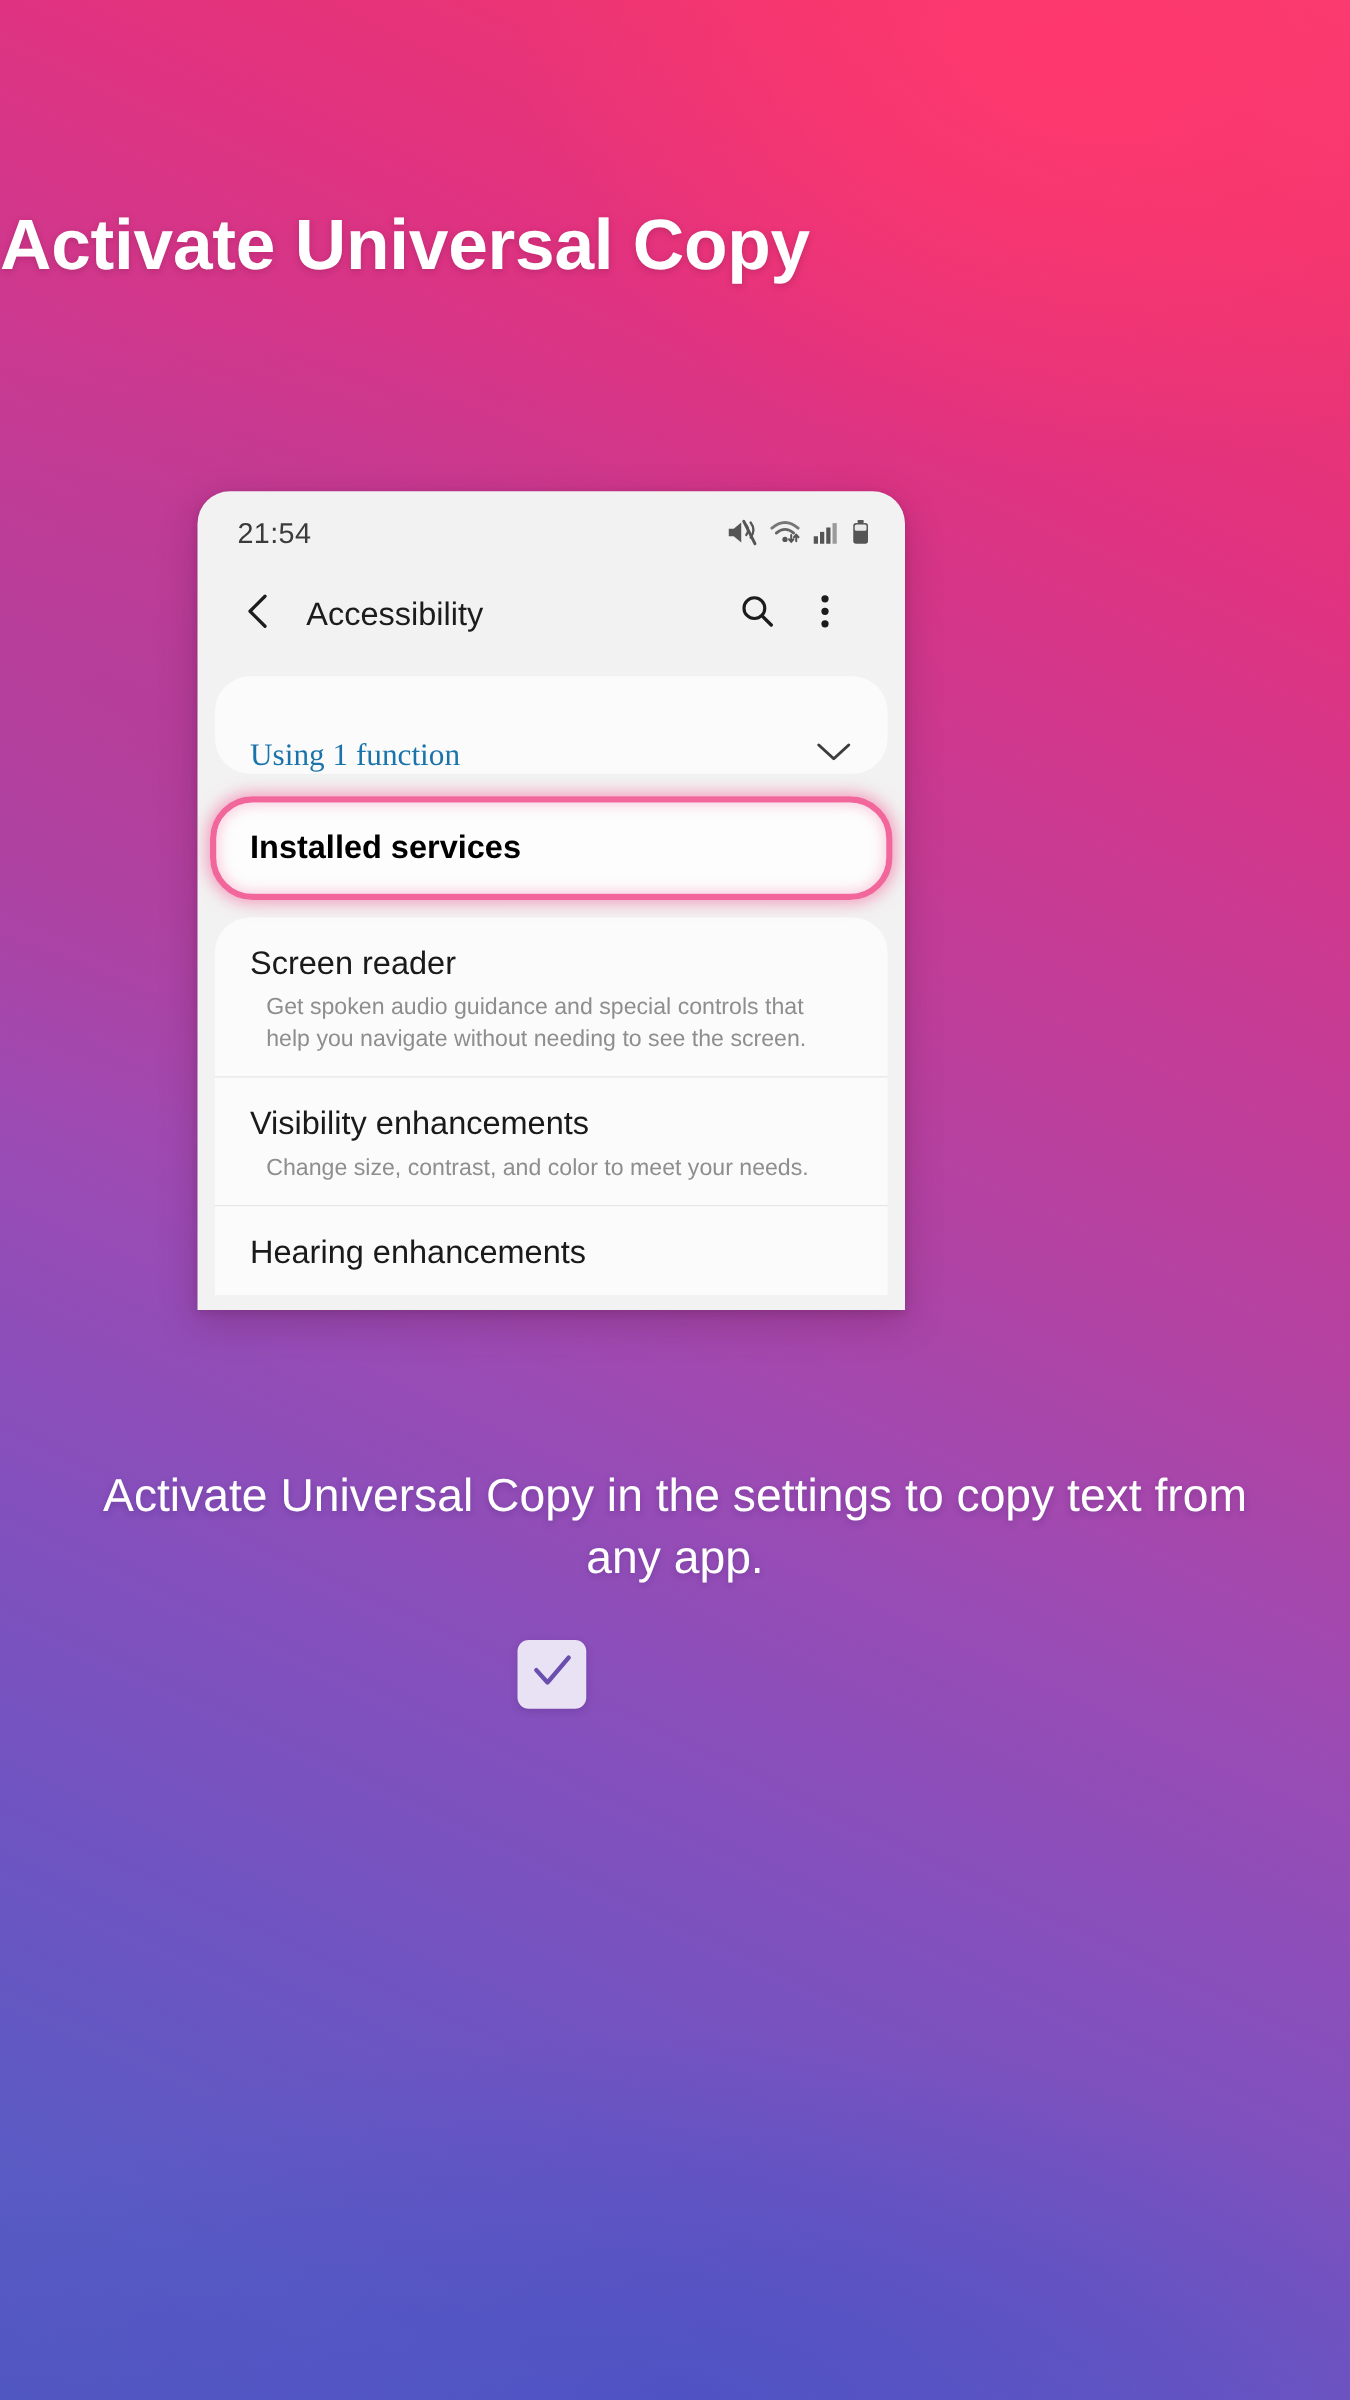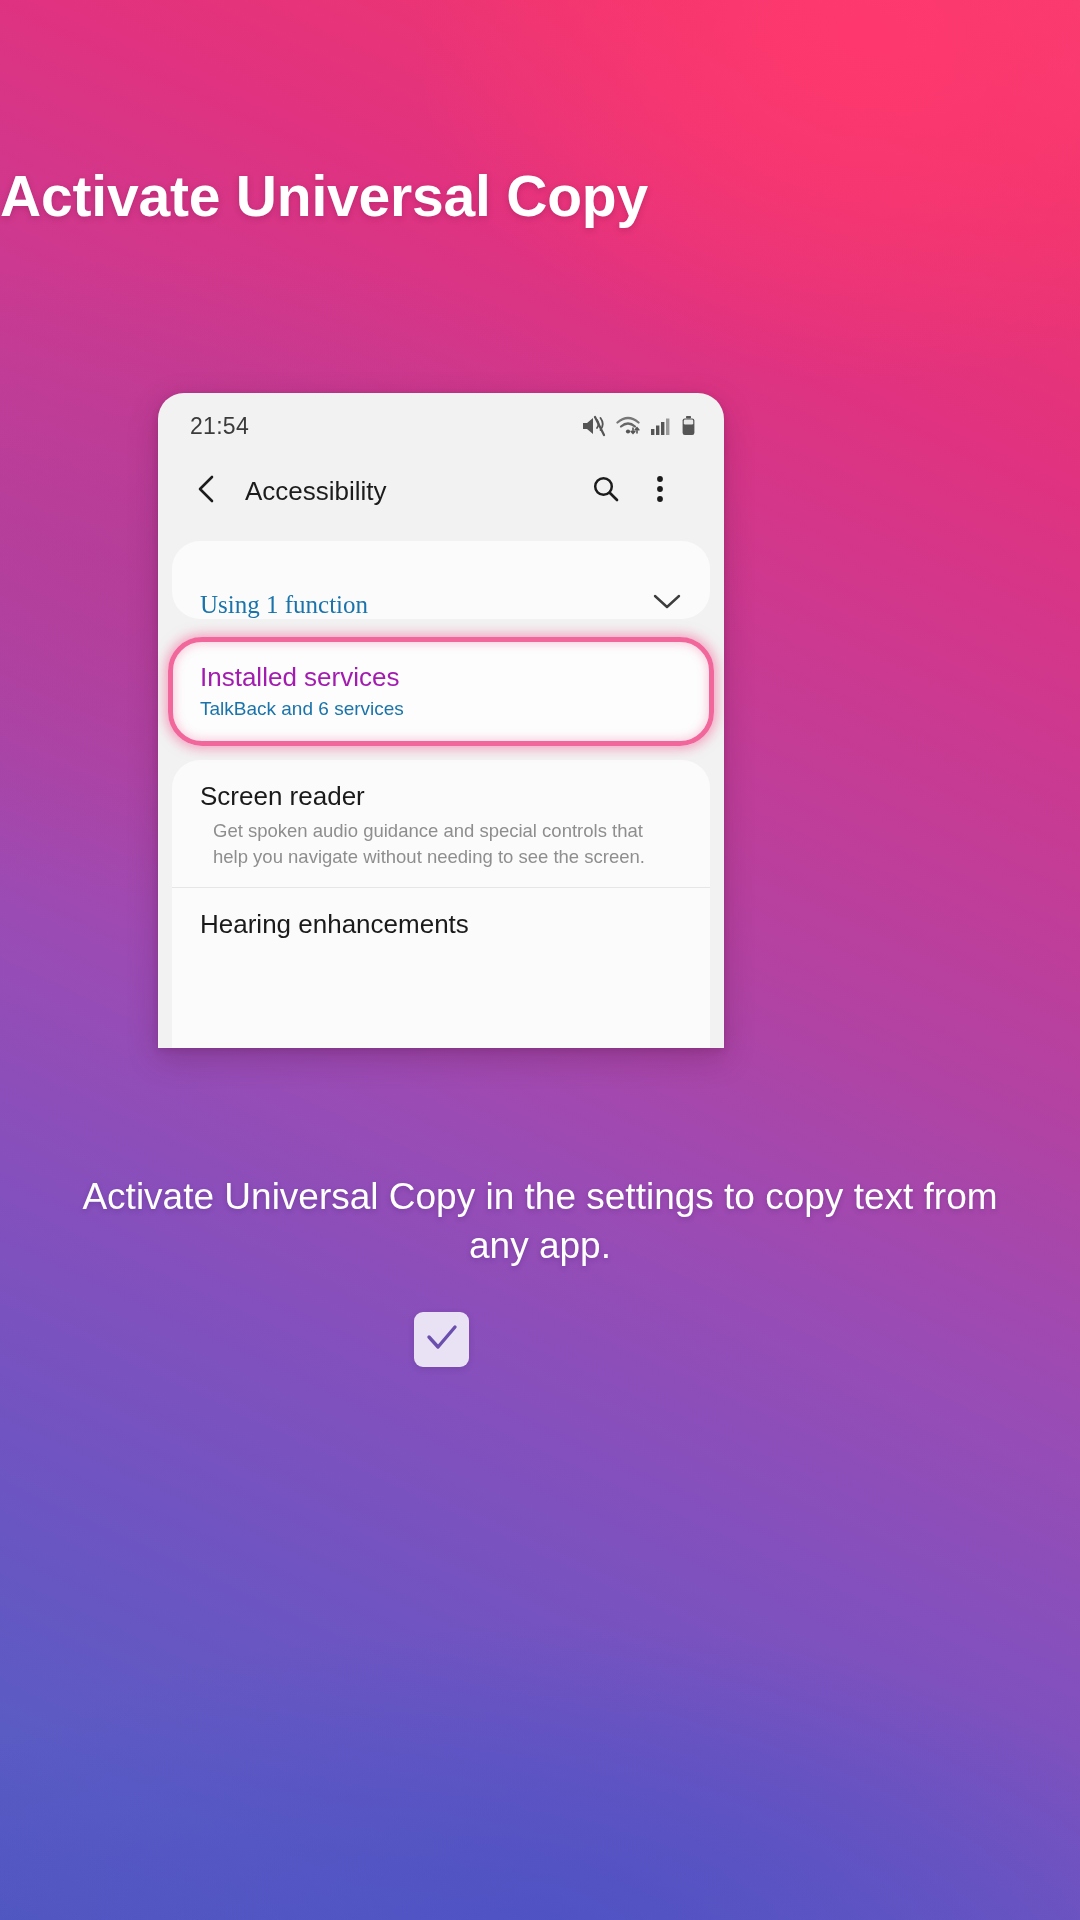--- a/index.html
+++ b/index.html
@@ -173,22 +173,23 @@
     pointer-events: none;
     z-index: 3;
   }
   .installed-card {
     background: #fdfdfd;
     border-radius: 30px;
     padding: 20px 28px 22px 28px;
   }
   .installed-title {
     font-size: 26px;
-    color: #a21caf;
+    color: #000000;
     line-height: 1.25;
+    font-weight: bold;
   }
   .installed-sub {
     margin-top: 4px;
     font-size: 19px;
     color: #1a74ab;
   }
 
   
   .list-card {
     margin: 18px 14px 0 14px;
@@ -328,31 +329,34 @@
             <path d="M3 4 L15 15 L27 4" stroke="#3d3d3d" stroke-width="2.4" fill="none" stroke-linecap="round" stroke-linejoin="round"></path>
           </svg>
         </div>
       </div>
     </div>
 
     <div class="hl-wrap">
       <div class="hl-ring"></div>
       <div class="installed-card">
         <div class="installed-title">Installed services</div>
-        <div class="installed-sub">TalkBack and 6 services</div>
       </div>
     </div>
 
     <div class="list-card">
 
       <div class="list-item">
         <div class="li-title">Screen reader</div>
         <div class="li-desc">Get spoken audio guidance and special controls that help you navigate without needing to see the screen.</div>
       </div>
 
+      <div class="list-item">
+        <div class="li-title">Visibility enhancements</div>
+        <div class="li-desc">Change size, contrast, and color to meet your needs.</div>
+      </div>
 
       <div class="list-item">
         <div class="li-title">Hearing enhancements</div>
 
       </div>
 
     </div>
 
   </div>
 

